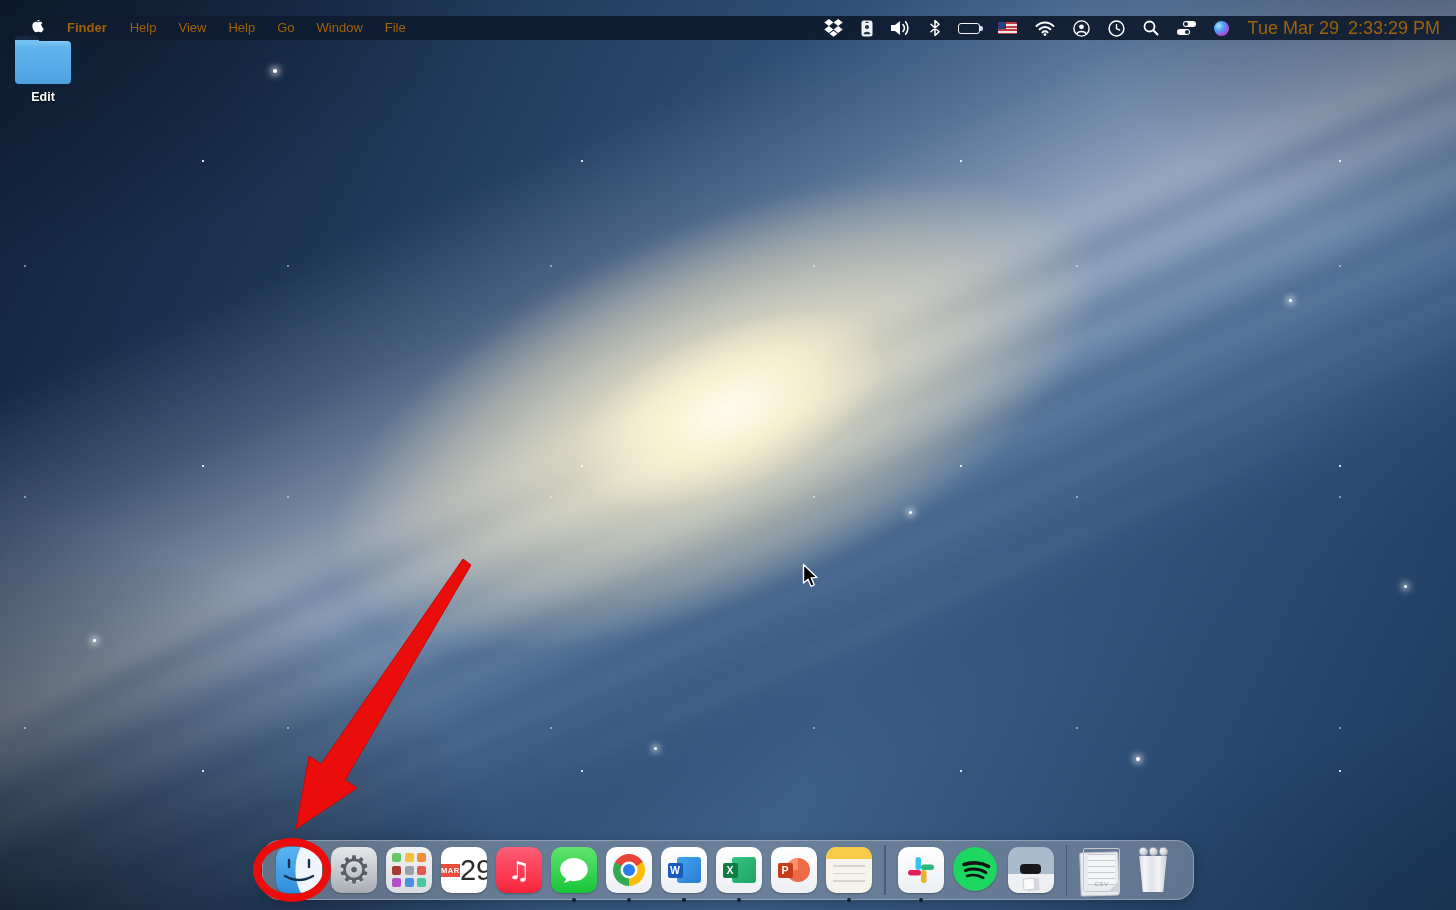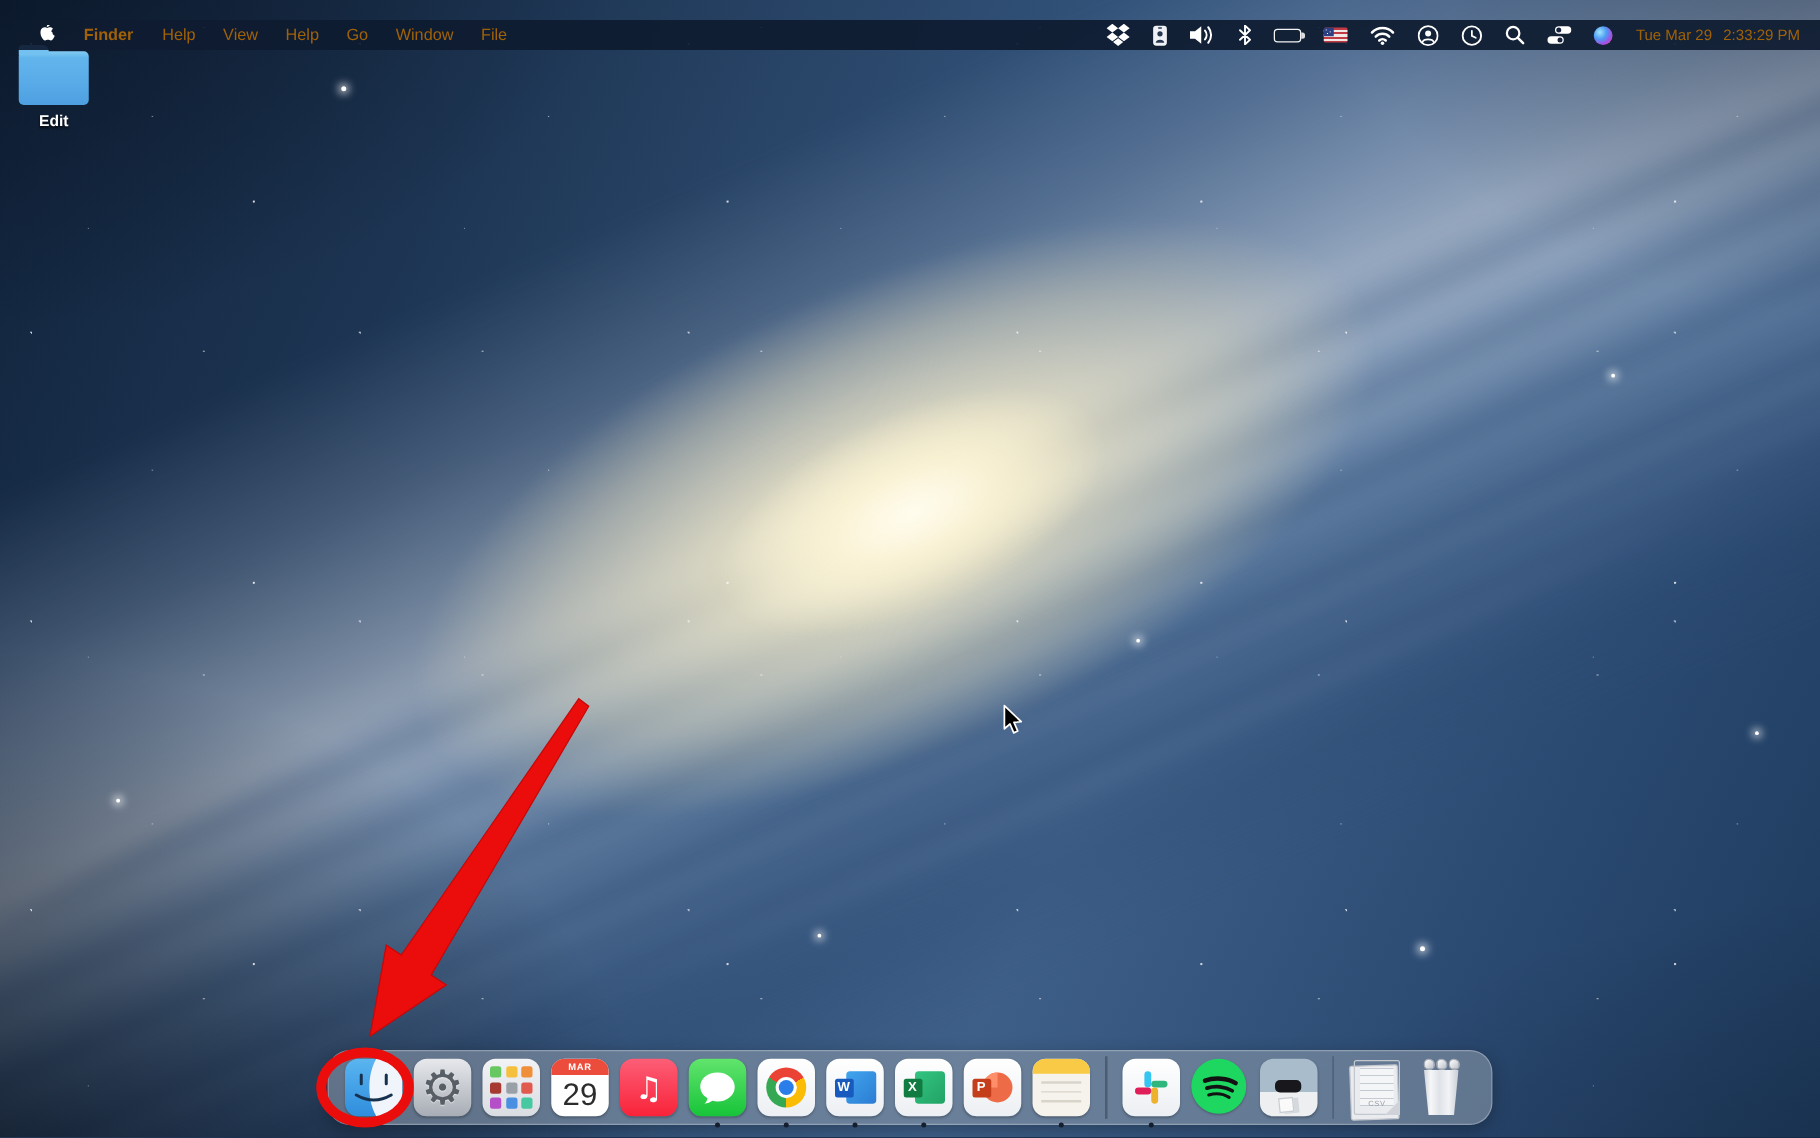--- a/index.html
+++ b/index.html
@@ -76,21 +76,21 @@
       radial-gradient(0.8px 0.8px at 3px 5px,#fff 50%,transparent 60%); }
   .cc-glyph { width:19px; height:14px; position:relative; }
   .cc-pill { position:absolute; height:6px; width:13px; border-radius:3px; background:#fff; }
   .cc-pill.top { right:0; top:0; }
   .cc-pill.bottom { left:0; bottom:0; }
   .cc-dot { position:absolute; width:4px; height:4px; border-radius:50%; background:#15233c; top:1px; }
   .cc-pill.top .cc-dot { left:1px; }
   .cc-pill.bottom .cc-dot { right:1px; }
   .siri-orb { width:15px; height:15px; border-radius:50%;
     background:radial-gradient(circle at 32% 32%, #9fe6fb 0%, #4e9bf5 38%, #a64ee0 68%, #f0559c 92%); }
-  .clock { padding:0 16px 0 10px; display:flex; gap:9px; font-size:12px; white-space:nowrap; }
+  .clock { padding:0 16px 0 10px; display:flex; gap:9px; font-size:18px; white-space:nowrap; }
 
   
   .desktop-icon { position:absolute; left:12px; top:34px; width:62px; z-index:10;
     display:flex; flex-direction:column; align-items:center; }
   .folder { width:56px; height:43px; border-radius:4px; position:relative; margin-top:7px;
     background:linear-gradient(to bottom,#83ccf4 0%,#62b5ec 12%,#58abe7 60%,#4d9fe0 100%); }
   .folder::before { content:""; position:absolute; top:-5px; left:0; width:24px; height:8px;
     border-radius:3px 5px 0 0; background:#72c1f1; }
   .icon-label { margin-top:6px; font-size:12.5px; font-weight:700; color:#fff;
     text-shadow:0 1px 2px rgba(0,0,0,0.85); }
@@ -107,25 +107,25 @@
   .run-dot { position:absolute; left:50%; bottom:-9px; width:4px; height:4px; border-radius:50%;
     background:#141e2c; transform:translateX(-50%); }
   .dock-sep { width:1.5px; height:50px; background:rgba(55,66,82,0.55); margin:0 3px; flex:0 0 auto; }
 
   .gear-glyph { font-size:38px; line-height:1; color:#585e66;
     font-family:"DejaVu Sans",sans-serif; text-shadow:0 1px 1px rgba(255,255,255,0.6); }
   .tile.prefs { background:linear-gradient(to bottom,#e6e8ec,#a8adb5); }
   .tile.launchpad { background:linear-gradient(to bottom,#f2f3f5,#d9dce1); }
   .lp-grid { display:grid; grid-template-columns:repeat(3,9px); grid-template-rows:repeat(3,9px); gap:3.5px; }
   .lp-grid span { border-radius:2px; }
-  .tile.calendar { background:#fff; flex-direction:column; justify-content:flex-start; }
+  .tile.calendar { background:#fff; flex-direction:row; justify-content:flex-start; }
   .cal-month { width:100%; height:13px; background:#ec4c3c; color:#fff; font-size:7.5px; font-weight:700;
     letter-spacing:0.6px; display:flex; align-items:center; justify-content:center; }
   .cal-day { flex:1; width:100%; display:flex; align-items:center; justify-content:center;
-    font-size:25px; color:#2c2c2e; font-weight:400; }
+    font-size:29px; color:#2c2c2e; font-weight:400; }
   .tile.music { background:linear-gradient(to bottom,#fc5e77,#f92339); }
   .music-note { font-size:25px; color:#fff; font-family:"DejaVu Sans",sans-serif; }
   .tile.messages { background:linear-gradient(to bottom,#61e46d,#17c439); }
   .chrome-ball { width:32px; height:32px; border-radius:50%; position:relative;
     background:conic-gradient(from 60deg,#fbbc05 0 120deg,#34a853 120deg 240deg,#ea4335 240deg 360deg); }
   .chrome-ball::before { content:""; position:absolute; left:50%; top:50%; width:17px; height:17px;
     border-radius:50%; background:#fff; transform:translate(-50%,-50%); }
   .chrome-ball::after { content:""; position:absolute; left:50%; top:50%; width:12px; height:12px;
     border-radius:50%; background:#2b7de9; transform:translate(-50%,-50%); }
   .office { position:relative; width:33px; height:28px; }

